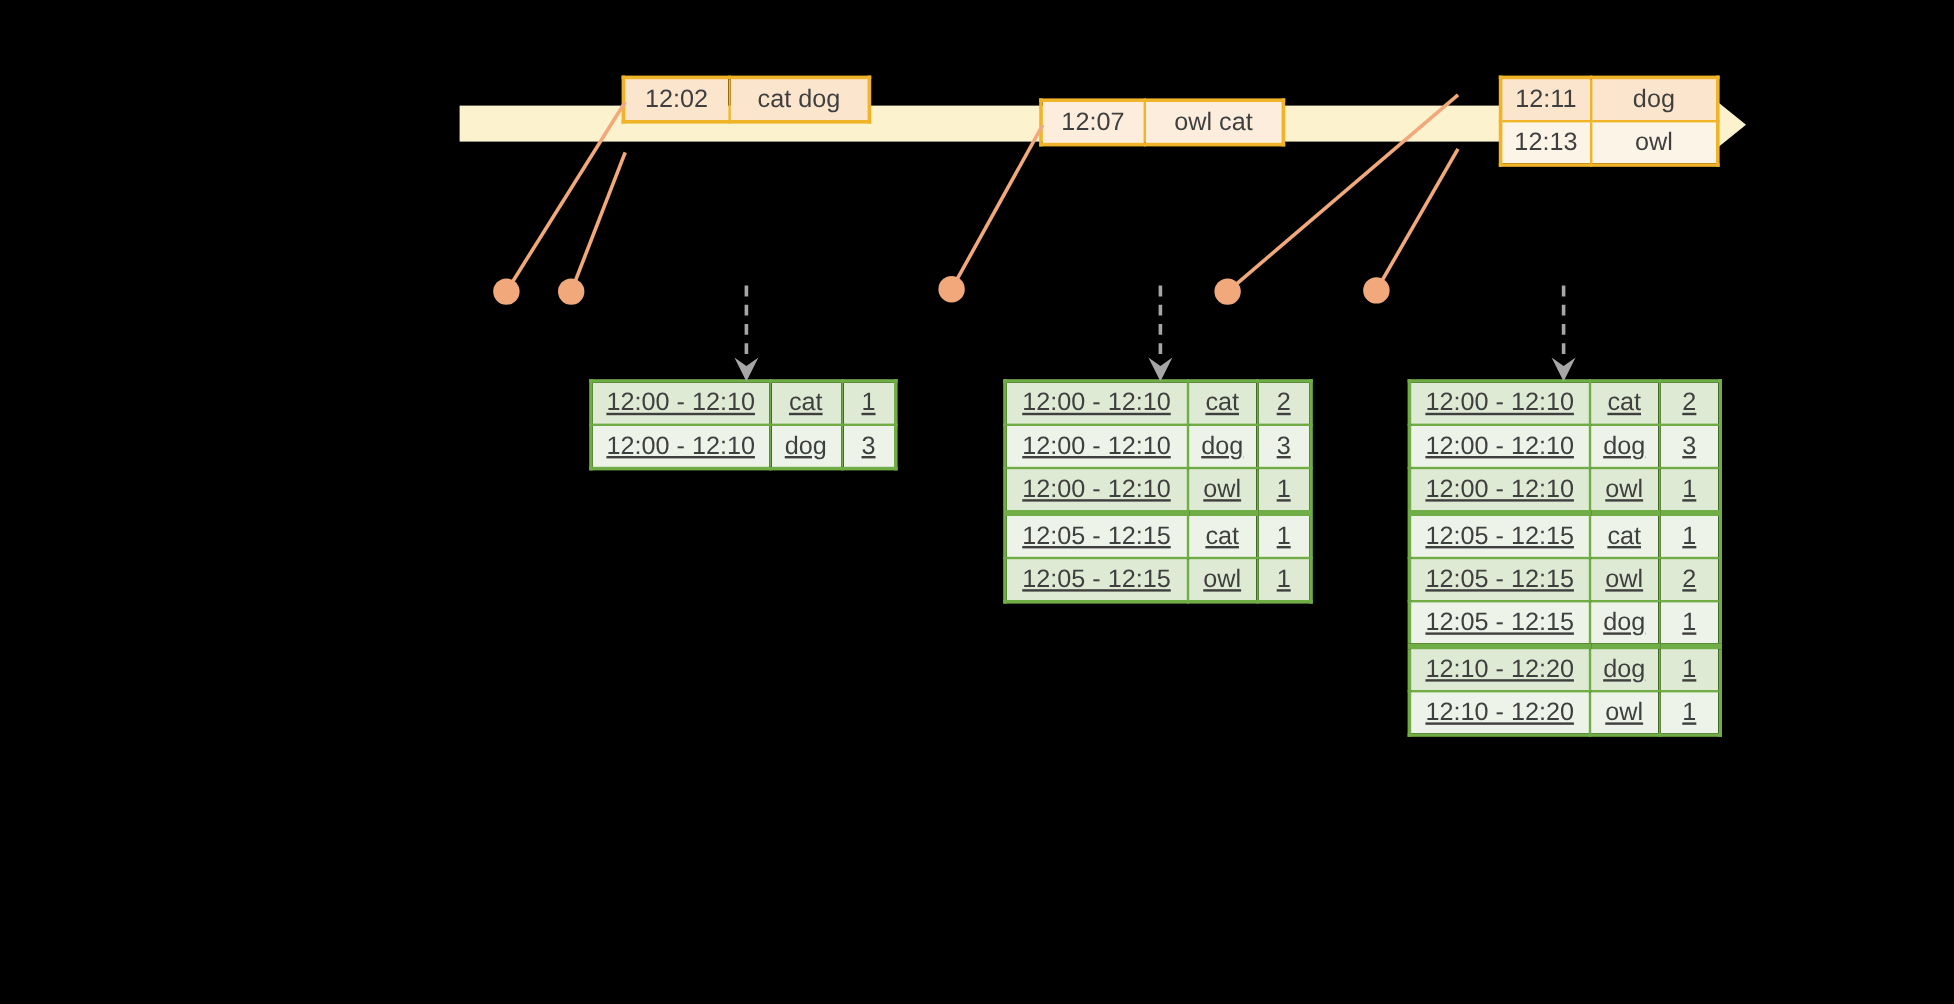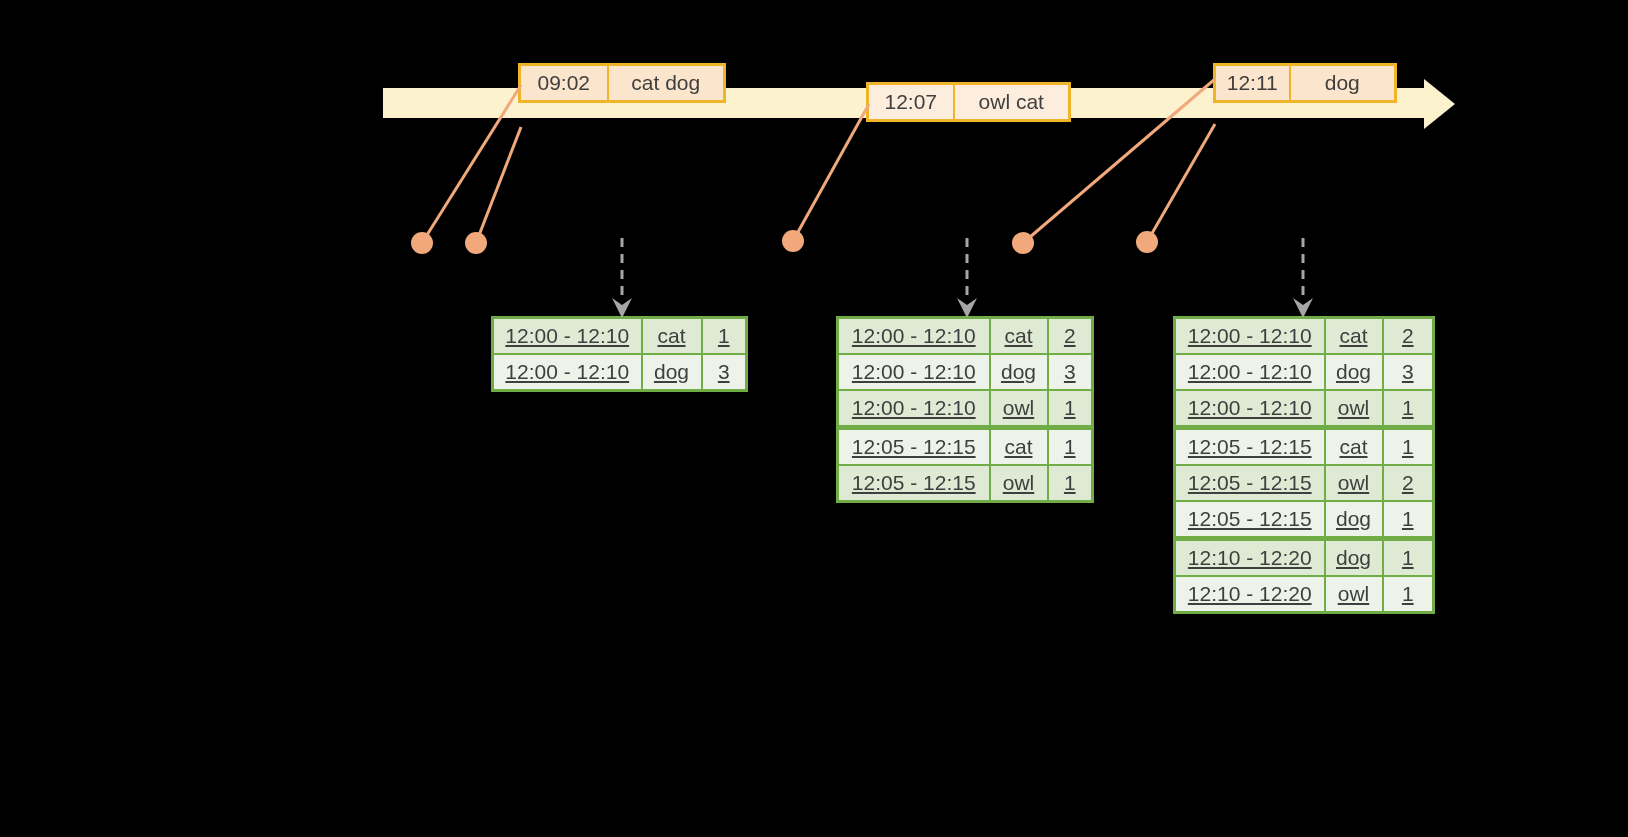--- a/index.html
+++ b/index.html
@@ -75,48 +75,52 @@
   <div class="band"></div>
   <div class="band-arrowhead"></div>
 
   <table class="event-table" style="left:518px;top:63px;width:205px;">
     <colgroup>
         <col style="width:88px">
         <col style="width:117px">
       </colgroup>
     <tbody>
         <tr class="dark">
-      <td>09:02</td>
+      <td>12:02</td>
       <td>cat dog</td>
     </tr>
   </tbody>
     </table>
 
   <table class="event-table" style="left:866px;top:82px;width:202px;padding-left:40px;">
     <colgroup>
         <col style="width:86px">
         <col style="width:116px">
       </colgroup>
     <tbody>
         <tr class="mid">
       <td>12:07</td>
       <td>owl cat</td>
     </tr>
   </tbody>
     </table>
 
-  <table class="event-table" style="left:1213px;top:63px;width:181px;">
+  <table class="event-table" style="left:1249px;top:63px;width:181px;">
     <colgroup>
         <col style="width:75px">
         <col style="width:106px">
       </colgroup>
     <tbody>
         <tr class="dark">
       <td>12:11</td>
       <td>dog</td>
+    </tr>
+    <tr class="light">
+      <td>12:13</td>
+      <td>owl</td>
     </tr>
   </tbody>
     </table>
 
   <table class="result-table" style="left:491px;top:316px;width:254px;">
     <colgroup>
         <col style="width:149px">
         <col style="width:60px">
         <col style="width:45px">
       </colgroup>

